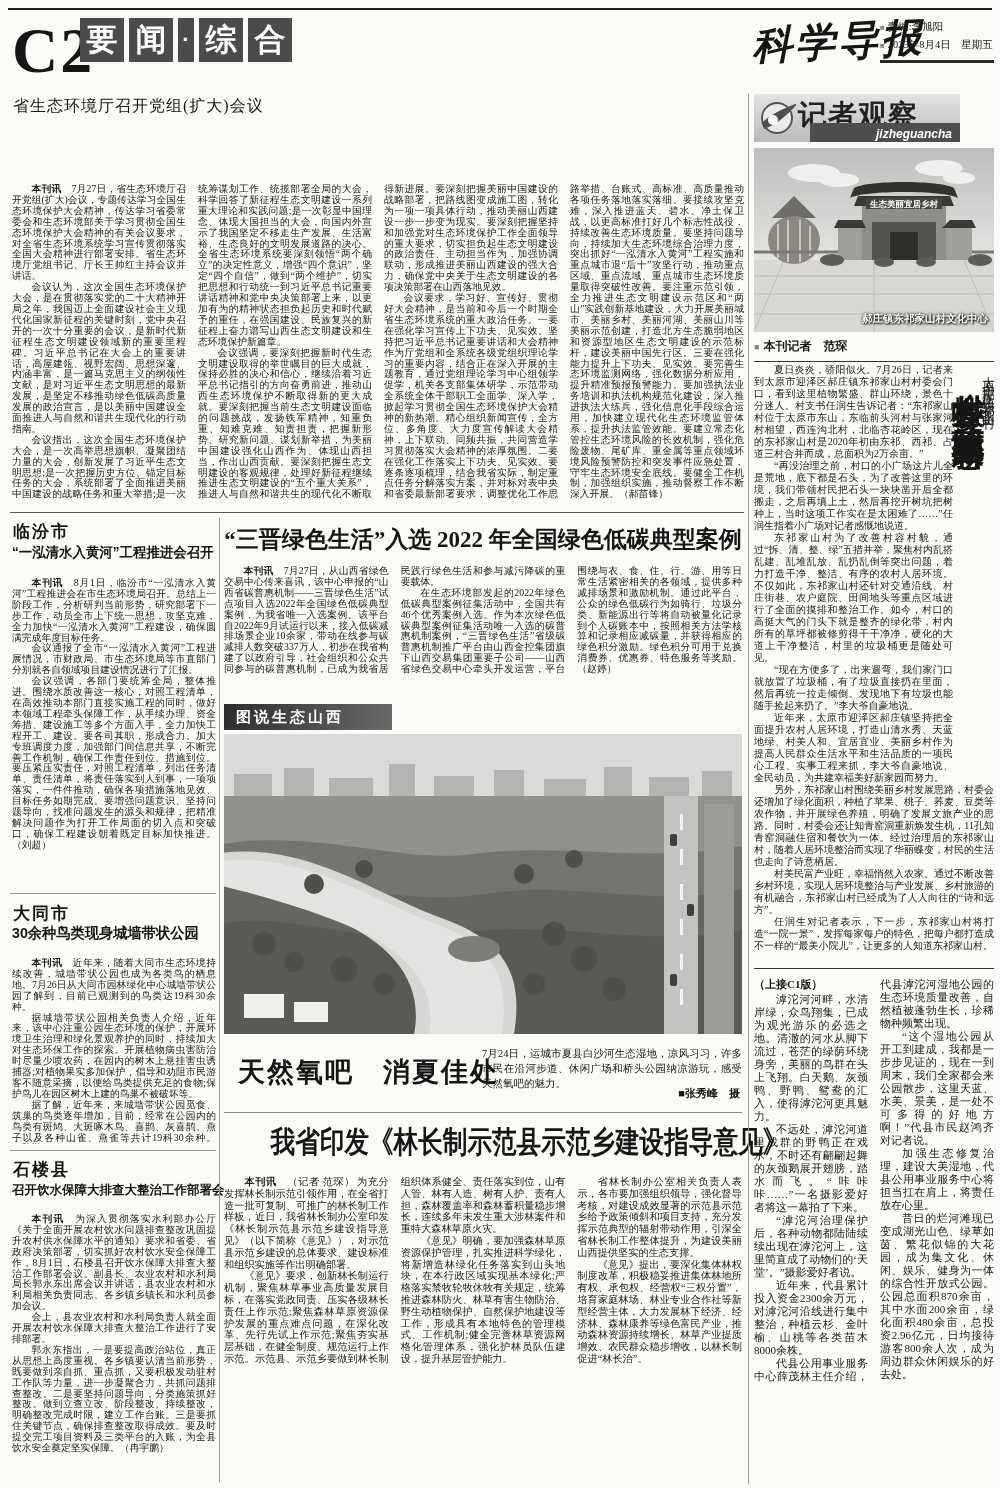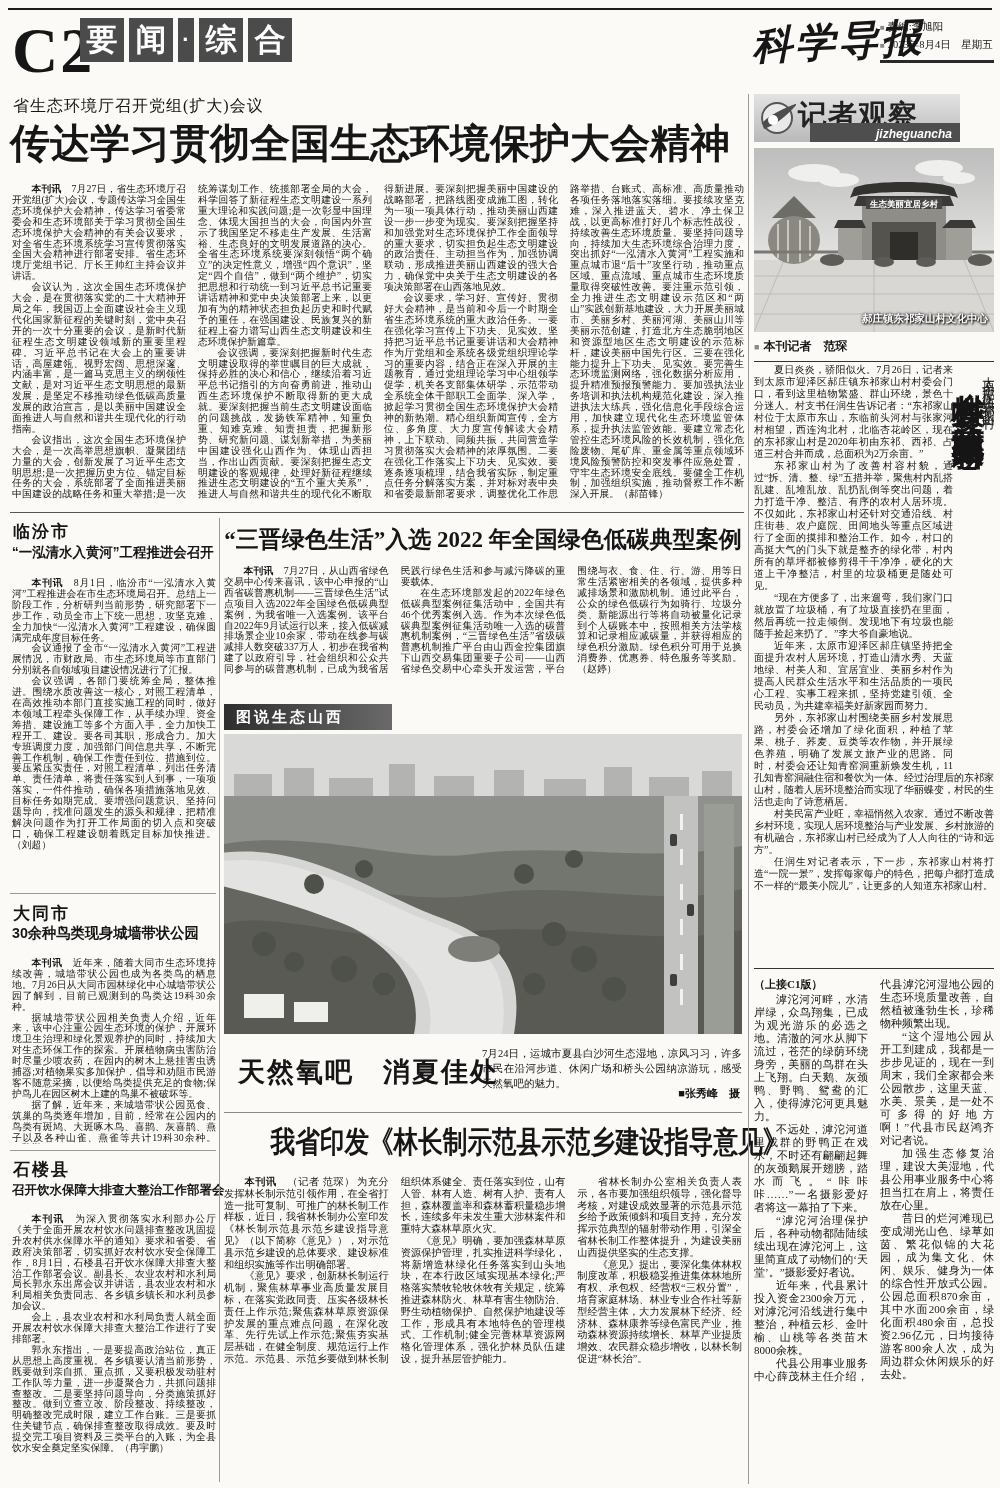--- a/index.html
+++ b/index.html
@@ -100,21 +100,20 @@
     <div class="secbox">合</div>
   </div>
   <div class="masthead">科学导报</div>
   <div class="pubinfo">
     <div><span class="sq">■</span><span>责编:李旭阳</span></div>
     <div><span class="sq">■</span><span>2023年8月4日</span>　<span>星期五</span></div>
   </div>
   <div class="pub-rule"></div>
 
   <div class="m-kicker">省生态环境厅召开党组(扩大)会议</div>
-  <h1 class="m-headline sans" style="margin:0">传达学习贯彻全国生态环境保护大会精神</h1>
   <div class="m-body">
     <p class="para"><b class="lead">本刊讯</b>　<span>7月27日，省生态环境厅召开党组(扩大)会议，专题传达学习全国生态环境保护大会精神，传达学习省委常委会和生态环境部关于学习贯彻全国生态环境保护大会精神的有关会议要求，对全省生态环境系统学习宣传贯彻落实全国大会精神进行部署安排。省生态环境厅党组书记、厅长王帅红主持会议并讲话。</span></p>
     <div>
         <p class="para">会议认为，这次全国生态环境保护大会，是在贯彻落实党的二十大精神开局之年，我国迈上全面建设社会主义现代化国家新征程的关键时刻，党中央召开的一次十分重要的会议，是新时代新征程生态文明建设领域新的重要里程碑。习近平总书记在大会上的重要讲话，高屋建瓴、视野宏阔、思想深邃、内涵丰富，是一篇马克思主义的纲领性文献，是对习近平生态文明思想的最新发展，是坚定不移推动绿色低碳高质量发展的政治宣言，是以美丽中国建设全面推进人与自然和谐共生现代化的行动指南。</p>
         <p class="para">会议指出，这次全国生态环境保护大会，是一次高举思想旗帜、凝聚团结力量的大会，创新发展了习近平生态文明思想;是一次把握历史方位、锚定目标任务的大会，系统部署了全面推进美丽中国建设的战略任务和重大举措;是一次统筹谋划工作、统揽部署全局的大会，科学回答了新征程生态文明建设一系列重大理论和实践问题;是一次彰显中国理念、体现大国担当的大会，向国内外宣示了我国坚定不移走生产发展、生活富裕、生态良好的文明发展道路的决心。全省生态环境系统要深刻领悟“两个确立”的决定性意义，增强“四个意识”，坚定“四个自信”，做到“两个维护”，切实把思想和行动统一到习近平总书记重要讲话精神和党中央决策部署上来，以更加有为的精神状态担负起历史和时代赋予的重任，在强国建设、民族复兴的新征程上奋力谱写山西生态文明建设和生态环境保护新篇章。</p>
         <p class="para">会议强调，要深刻把握新时代生态文明建设取得的举世瞩目的巨大成就，保持必胜的决心和信心，继续沿着习近平总书记指引的方向奋勇前进，推动山西生态环境保护不断取得新的更大成就。要深刻把握当前生态文明建设面临的问题挑战，发扬铁军精神，知重负重、知难克难、知责担责，把握新形势、研究新问题、谋划新举措，为美丽中国建设强化山西作为、体现山西担当，作出山西贡献。要深刻把握生态文明建设的客观规律，处理好新征程继续推进生态文明建设的“五个重大关系”，推进人与自然和谐共生的现代化不断取得新进展。要深刻把握美丽中国建设的战略部署，把路线图变成施工图，转化为一项一项具体行动，推动美丽山西建设一步一步变为现实。要深刻把握坚持和加强党对生态环境保护工作全面领导的重大要求，切实担负起生态文明建设的政治责任、主动担当作为，加强协调联动，形成推进美丽山西建设的强大合力，确保党中央关于生态文明建设的各项决策部署在山西落地见效。</p>
         <p class="para">会议要求，学习好、宣传好、贯彻好大会精神，是当前和今后一个时期全省生态环境系统的重大政治任务。一要在强化学习宣传上下功夫、见实效。坚持把习近平总书记重要讲话和大会精神作为厅党组和全系统各级党组织理论学习的重要内容，结合正在深入开展的主题教育，通过党组理论学习中心组领学促学，机关各支部集体研学，示范带动全系统全体干部职工全面学、深入学，掀起学习贯彻全国生态环境保护大会精神的新热潮。精心组织新闻宣传，全方位、多角度、大力度宣传解读大会精神，上下联动、同频共振，共同营造学习贯彻落实大会精神的浓厚氛围。二要在强化工作落实上下功夫、见实效。要逐条逐项梳理，结合我省实际，制定重点任务分解落实方案，并对标对表中央和省委最新部署要求，调整优化工作思路举措、台账式、高标准、高质量推动各项任务落地落实落细。要接续攻坚克难，深入推进蓝天、碧水、净土保卫战，以更高标准打好几个标志性战役，持续改善生态环境质量。要坚持问题导向，持续加大生态环境综合治理力度，突出抓好“一泓清水入黄河”工程实施和重点城市退“后十”攻坚行动，推动重点区域、重点流域、重点城市生态环境质量取得突破性改善。要注重示范引领，全力推进生态文明建设示范区和“两山”实践创新基地建设，大力开展美丽城市、美丽乡村、美丽河湖、美丽山川等美丽示范创建，打造北方生态脆弱地区和资源型地区生态文明建设的示范标杆，建设美丽中国先行区。三要在强化能力提升上下功夫、见实效。要完善生态环境监测网络，强化数据分析应用，提升精准预报预警能力。要加强执法业务培训和执法机构规范化建设，深入推进执法大练兵，强化信息化手段综合运用，加快建立现代化生态环境监管体系，提升执法监管效能。要建立常态化管控生态环境风险的长效机制，强化危险废物、尾矿库、重金属等重点领域环境风险预警防控和突发事件应急处置，守牢生态环境安全底线。要健全工作机制，加强组织实施，推动督察工作不断深入开展。（郝苗锋）</p>
       </div>
   </div>
   <div class="ruleh" style="left:10px;top:512px;width:734px"></div>
@@ -310,23 +309,24 @@
 
   <div class="r-byline"><span class="sq">■</span><span>本刊记者　范琛</span></div>
 
   <div class="r-article">
     <div class="vhead-wrap">
       <div class="vkicker">太原市郝庄镇东祁家山村</div>
       <div class="vtitle"><span>乡村蝶变</span><span class="vgap"></span><span>绘就美丽新画卷</span></div>
     </div>
     <div>
         <p class="para">夏日炎炎，骄阳似火。7月26日，记者来到太原市迎泽区郝庄镇东祁家山村村委会门口，看到这里植物繁盛、群山环绕，景色十分迷人。村支书任润生告诉记者：“东祁家山村位于太原市东山，东临前头河村与张家河村相望，西连沟北村，北临杏花岭区，现在的东祁家山村是2020年初由东祁、西祁、占道三村合并而成，总面积为2万余亩。”</p>
+        <p class="para">“再没治理之前，村口的小广场这片儿全是荒地，底下都是石头，为了改善这里的环境，我们带领村民把石头一块块凿开后全都搬走，之后再填上土，然后再挖开树坑把树种上，当时这项工作实在是太困难了……”任润生指着小广场对记者感慨地说道。</p>
         <p class="para">东祁家山村为了改善村容村貌，通过“拆、清、整、绿”五措并举，聚焦村内乱搭乱建、乱堆乱放、乱扔乱倒等突出问题，着力打造干净、整洁、有序的农村人居环境。不仅如此，东祁家山村还针对交通沿线、村庄街巷、农户庭院、田间地头等重点区域进行了全面的摸排和整治工作。如今，村口的高挺大气的门头下就是整齐的绿化带，村内所有的草坪都被修剪得干干净净，硬化的大道上干净整洁，村里的垃圾桶更是随处可见。</p>
         <p class="para">“现在方便多了，出来遛弯，我们家门口就放置了垃圾桶，有了垃圾直接扔在里面，然后再统一拉走倾倒。发现地下有垃圾也能随手捡起来扔了。”李大爷自豪地说。</p>
-        <p class="para">近年来，太原市迎泽区郝庄镇坚持把全面提升农村人居环境，打造山清水秀、天蓝地绿、村美人和、宜居宜业、美丽乡村作为提高人民群众生活水平和生活品质的一项民心工程、实事工程来抓，坚持党建引领、全民动员，为共建幸福美好新家园而努力。</p>
+        <p class="para">近年来，太原市迎泽区郝庄镇坚持把全面提升农村人居环境，打造山清水秀、天蓝地绿、村美人和、宜居宜业、美丽乡村作为提高人民群众生活水平和生活品质的一项民心工程、实事工程来抓，李大爷自豪地说、全民动员，为共建幸福美好新家园而努力。</p>
         <p class="para">另外，东祁家山村围绕美丽乡村发展思路，村委会还增加了绿化面积，种植了苹果、桃子、荞麦、豆类等农作物，并开展绿色养殖，明确了发展文旅产业的思路。同时，村委会还让知青窑洞重新焕发生机，11孔知青窑洞融住宿和餐饮为一体。经过治理后的东祁家山村，随着人居环境整治而实现了华丽蝶变，村民的生活也走向了诗意栖居。</p>
         <p class="para">村美民富产业旺，幸福悄然入农家。通过不断改善乡村环境，实现人居环境整治与产业发展、乡村旅游的有机融合，东祁家山村已经成为了人人向往的“诗和远方”。</p>
         <p class="para">任润生对记者表示，下一步，东祁家山村将打造“一院一景”，发挥每家每户的特色，把每户都打造成不一样的“最美小院儿”，让更多的人知道东祁家山村。</p>
       </div>
   </div>
 
   <div class="ruleh" style="left:754px;top:968px;width:240px;background:#333"></div>
 
   <div class="r-cont">
     <p class="para cont-label">（上接C1版）</p>

